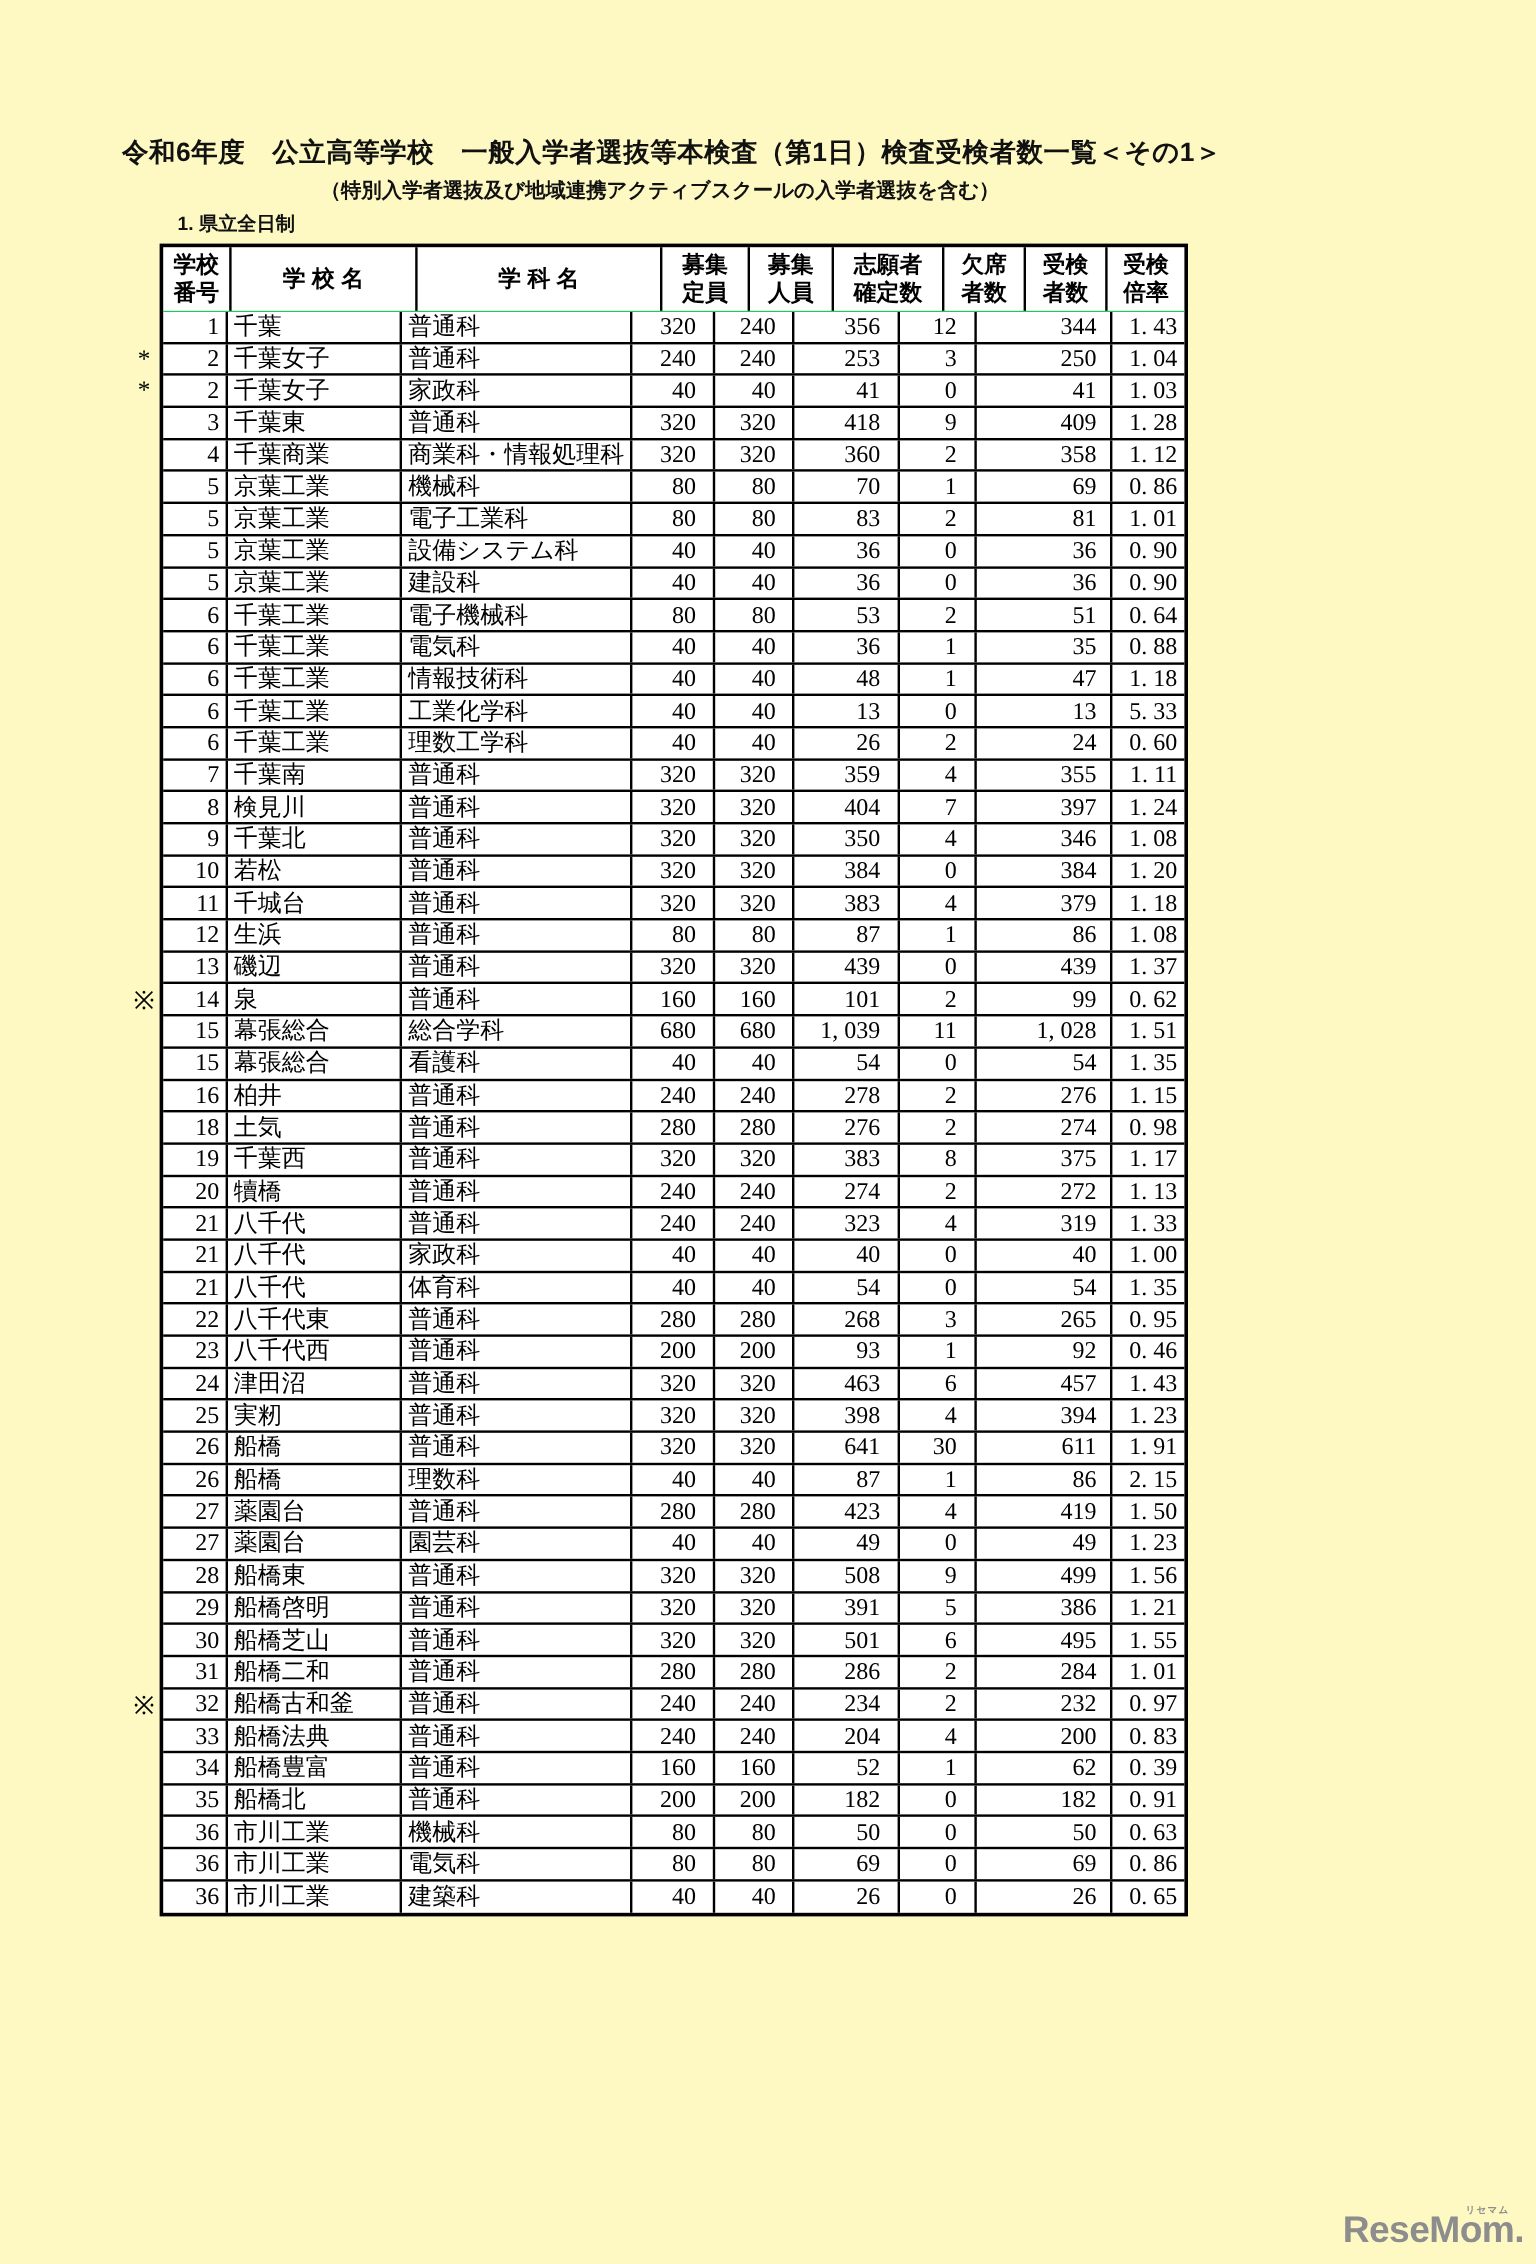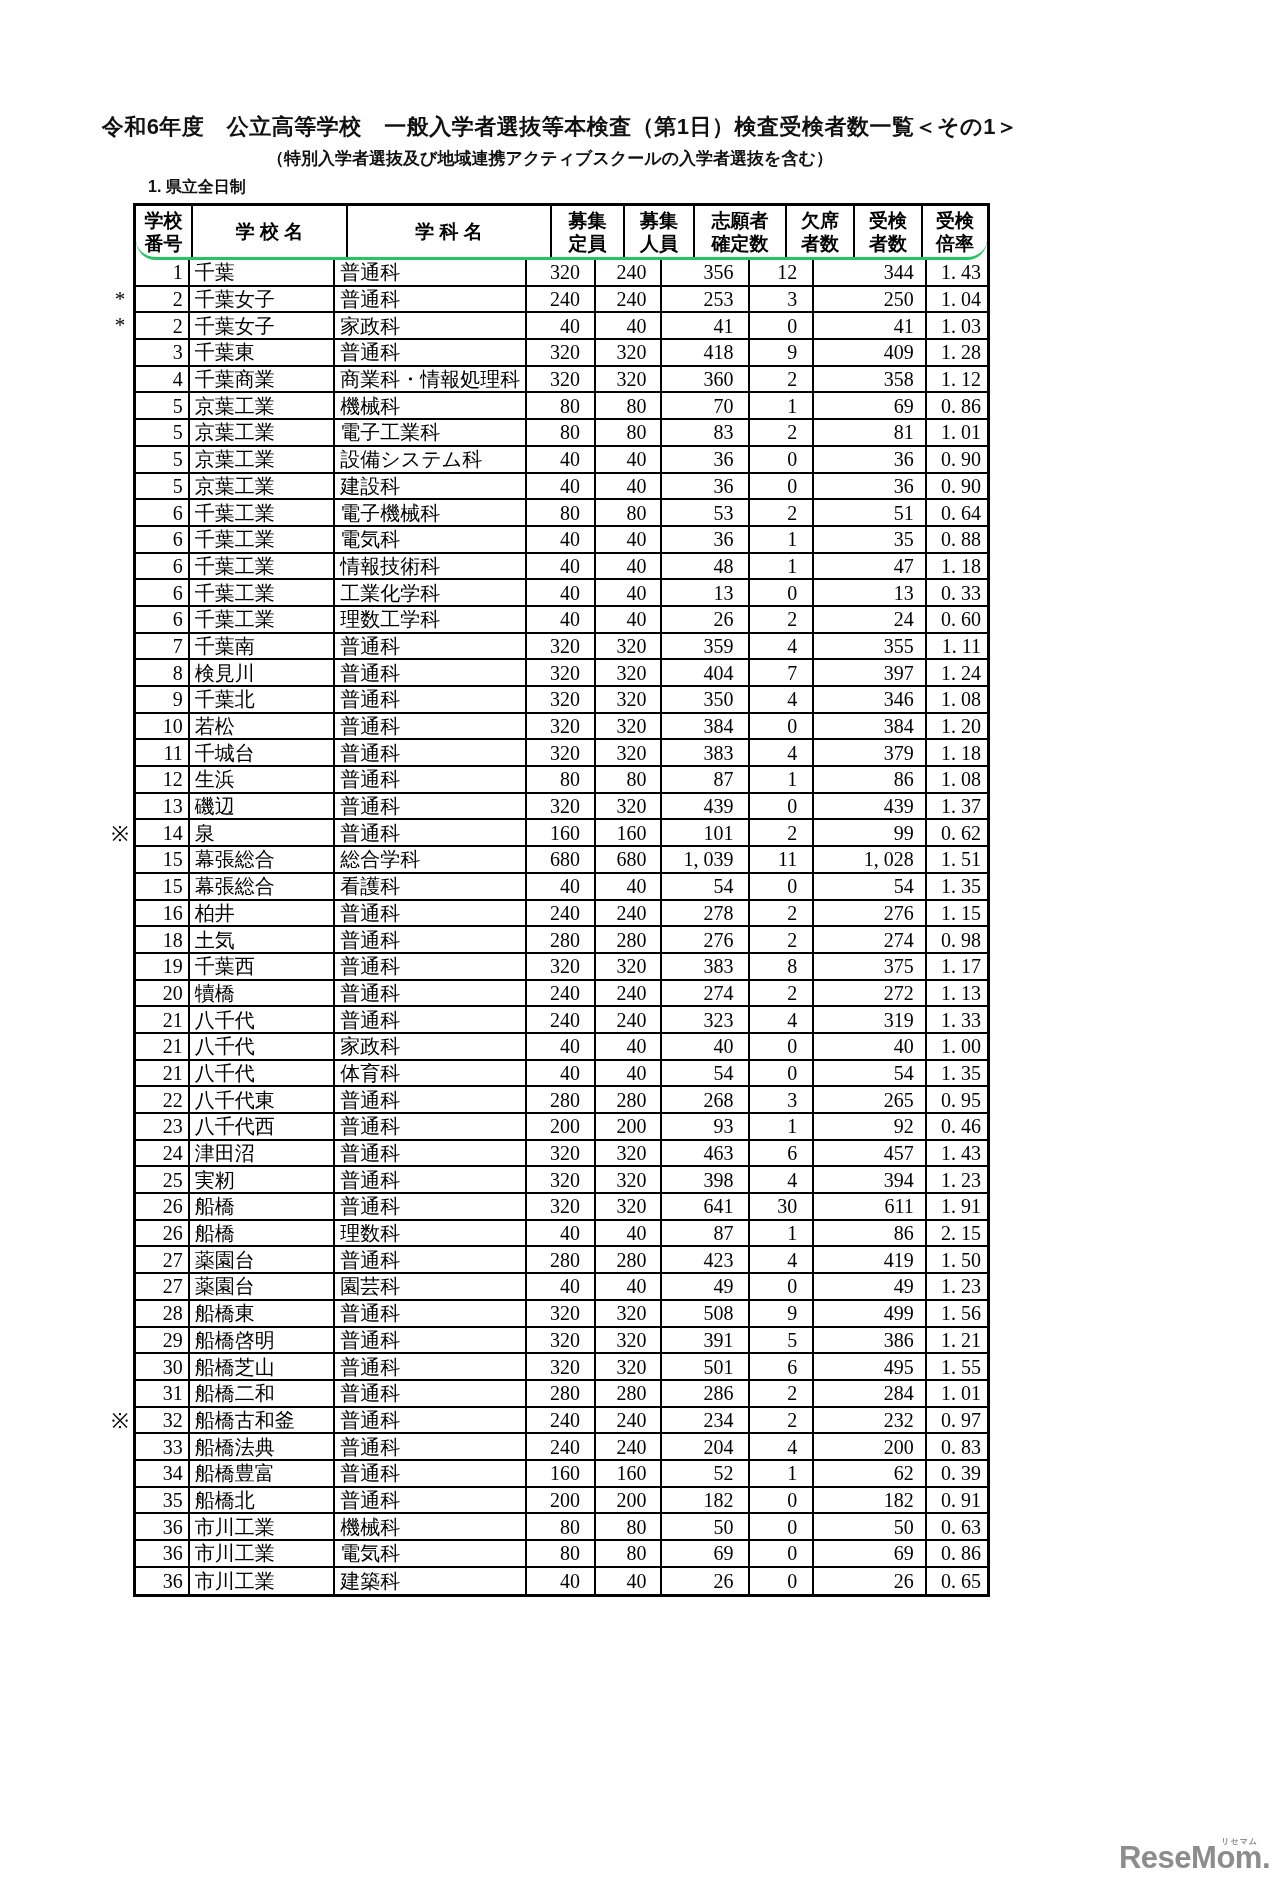--- a/index.html
+++ b/index.html
@@ -1,21 +1,21 @@
 <!DOCTYPE html>
 <html><head>
 <meta charset="utf-8">
 <style>
   * { margin: 0; padding: 0; box-sizing: border-box; }
   html, body { background: #e8e8e8; }
   .page {
     position: relative;
     width: 1280px;
     height: 1887px;
-    background: #ffffff;
+    background: #fef9c3;
     margin: 0 auto;
     overflow: hidden;
     color: #111;
   }
   .doc-title {
     position: absolute;
     top: 112px; left: 0; width: 1120px;
     text-align: center;
     font-family: "Liberation Sans", "DejaVu Sans", sans-serif;
     font-weight: 700;
@@ -46,22 +46,21 @@
   .exam-table {
     position: absolute;
     top: 203px; left: 133px;
     width: 857px;
     border: 3px solid #000;
     background: #fff;
   }
   .thead {
     display: flex;
     height: 54px;
-    border-bottom: 3px solid #22c55e;
-    border-radius: 20px;
+    border-bottom: 1px solid #22c55e;
   }
   .th {
     display: flex;
     flex-direction: column;
     justify-content: center;
     align-items: center;
     border-right: 2px solid #000;
     font-family: "Liberation Sans", "DejaVu Sans", sans-serif;
     font-weight: 700;
     font-size: 19px;
@@ -322,21 +321,21 @@
         </div>
         <div class="tr">
           <div class="td col-school-no align-r">6</div>
           <div class="td col-school-name align-l">千葉工業</div>
           <div class="td col-dept-name align-l">工業化学科</div>
           <div class="td col-capacity align-r">40</div>
           <div class="td col-recruit align-r">40</div>
           <div class="td col-applicants align-r">13</div>
           <div class="td col-absent align-r">0</div>
           <div class="td col-examinees align-r">13</div>
-          <div class="td col-ratio align-r">0. 33</div>
+          <div class="td col-ratio align-r">5. 33</div>
         </div>
         <div class="tr">
           <div class="td col-school-no align-r">6</div>
           <div class="td col-school-name align-l">千葉工業</div>
           <div class="td col-dept-name align-l">理数工学科</div>
           <div class="td col-capacity align-r">40</div>
           <div class="td col-recruit align-r">40</div>
           <div class="td col-applicants align-r">26</div>
           <div class="td col-absent align-r">2</div>
           <div class="td col-examinees align-r">24</div>

